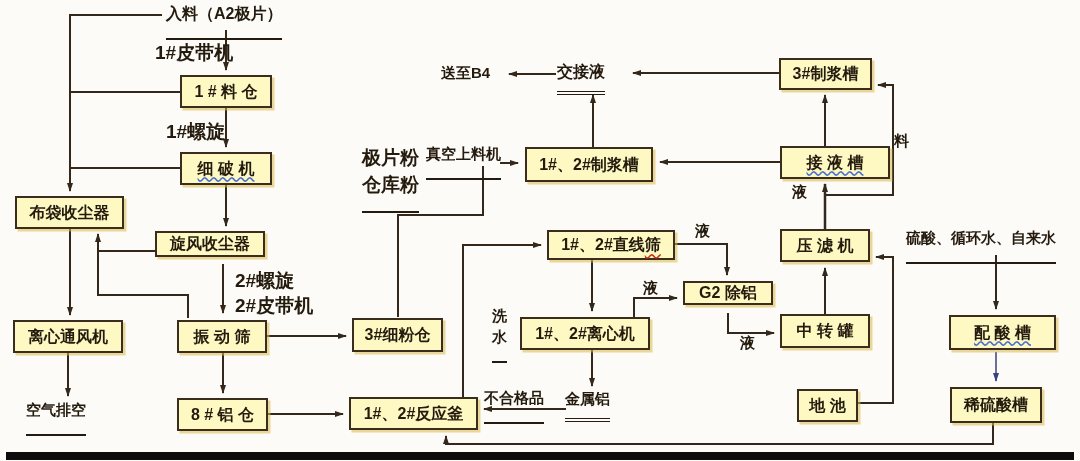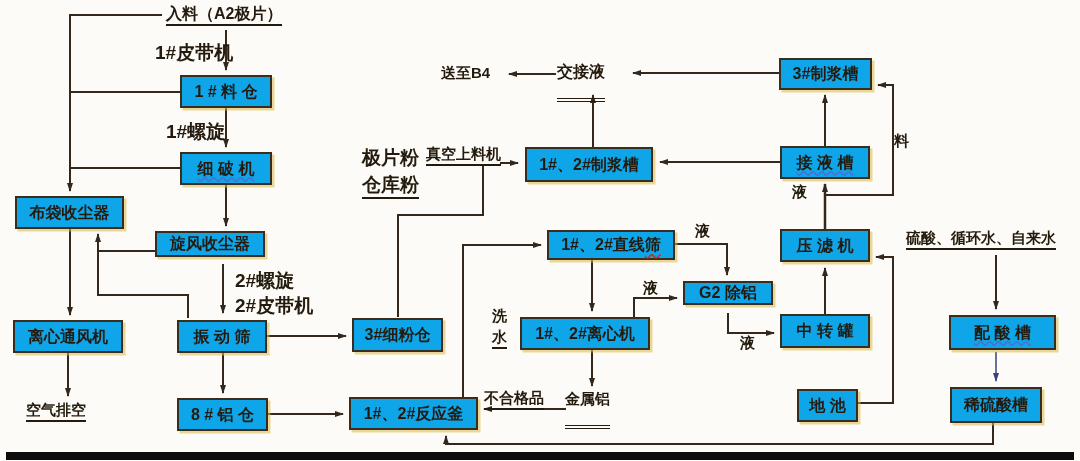--- a/index.html
+++ b/index.html
@@ -5,33 +5,33 @@
   html,body{margin:0;padding:0;background:#ffffff;}
   #stage{
     position:relative;width:1080px;height:461px;overflow:hidden;
     background:#fcfbf7;
     font-family:"Liberation Sans","DejaVu Sans",sans-serif;
     color:#241b0e;
   }
   #wires{position:absolute;left:0;top:0;width:1080px;height:461px;}
   .box{
     position:absolute;box-sizing:border-box;
-    border:2px solid #3a2d1d;background:#0ea5e9;
+    border:2px solid #3a2d1d;background:#fef9c3;
     display:flex;align-items:center;justify-content:center;
     font-weight:bold;font-size:16px;line-height:1;white-space:nowrap;
     box-shadow:2.5px 2.5px 0 rgba(219,186,74,.55);
     z-index:2;
   }
   .lbl{
     position:absolute;font-weight:bold;font-size:19px;line-height:1.25;
     white-space:nowrap;z-index:3;
   }
   .fs15{font-size:15px}.fs16{font-size:16px}
-  .u{border-bottom:2px solid #241b0e;padding-bottom:2px;}
-  .uu{border-bottom:4px double #241b0e;padding-bottom:18px;}
+  .u{border-bottom:2px solid #241b0e;padding-bottom:16px;}
+  .uu{border-bottom:4px double #241b0e;padding-bottom:11px;}
   .wavy-blue{text-decoration:underline;text-decoration-style:wavy;text-decoration-color:#4a6fd4;text-underline-offset:3px;}
   .wavy-red{text-decoration:underline;text-decoration-style:wavy;text-decoration-color:#cf2a1f;text-underline-offset:3px;}
   .vstack{line-height:1.4;text-align:right;}
   #bottom-bar{position:absolute;left:6px;top:452px;width:1068px;height:8px;background:#0c0c0c;z-index:4;}
 </style>
 </head>
 <body>
 
 <div id="stage">
 
@@ -117,21 +117,21 @@
     </div>
   <div class="box" style="left:520px;top:317px;width:130px;height:33px">
       <span>1#、2#离心机</span>
     </div>
   <div class="box" style="left:525px;top:147px;width:128px;height:35px">
       <span>1#、2#制浆槽</span>
     </div>
   <div class="box" style="left:779px;top:58px;width:93px;height:32px">
       <span>3#制浆槽</span>
     </div>
-  <div class="box" style="left:780px;top:146px;width:90px;height:33px">
+  <div class="box" style="left:780px;top:146px;width:110px;height:33px">
       <span class="wavy-blue">接 液 槽</span>
     </div>
   <div class="box" style="left:780px;top:229px;width:90px;height:33px">
       <span>压 滤 机</span>
     </div>
   <div class="box" style="left:683px;top:281px;width:90px;height:24px">
       <span>G2 除铝</span>
     </div>
   <div class="box" style="left:780px;top:314px;width:90px;height:34px">
       <span>中 转 罐</span>

